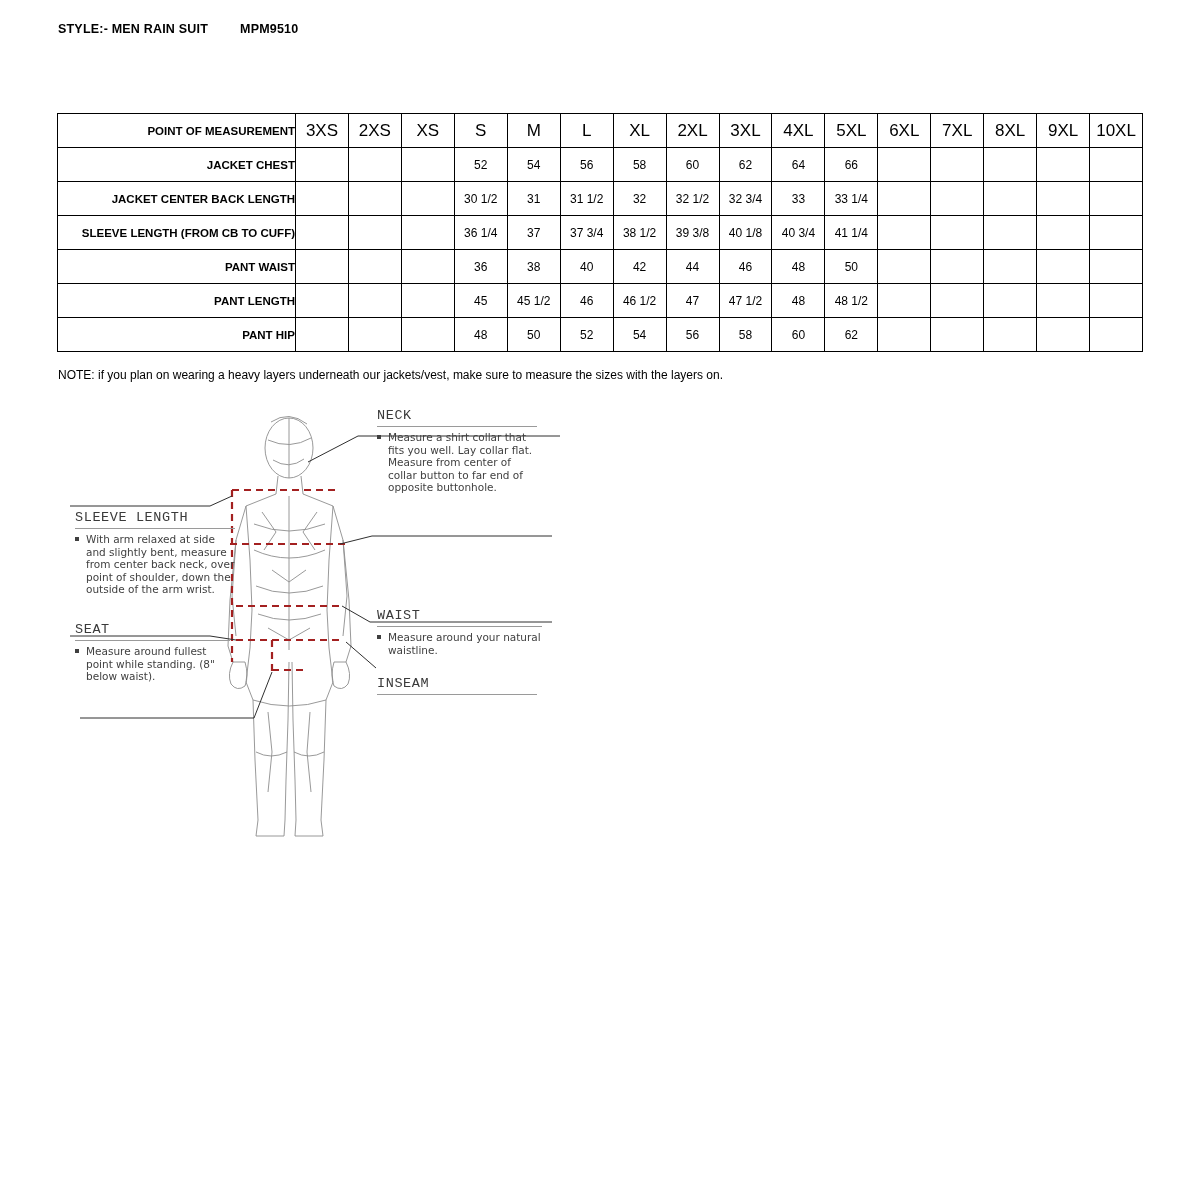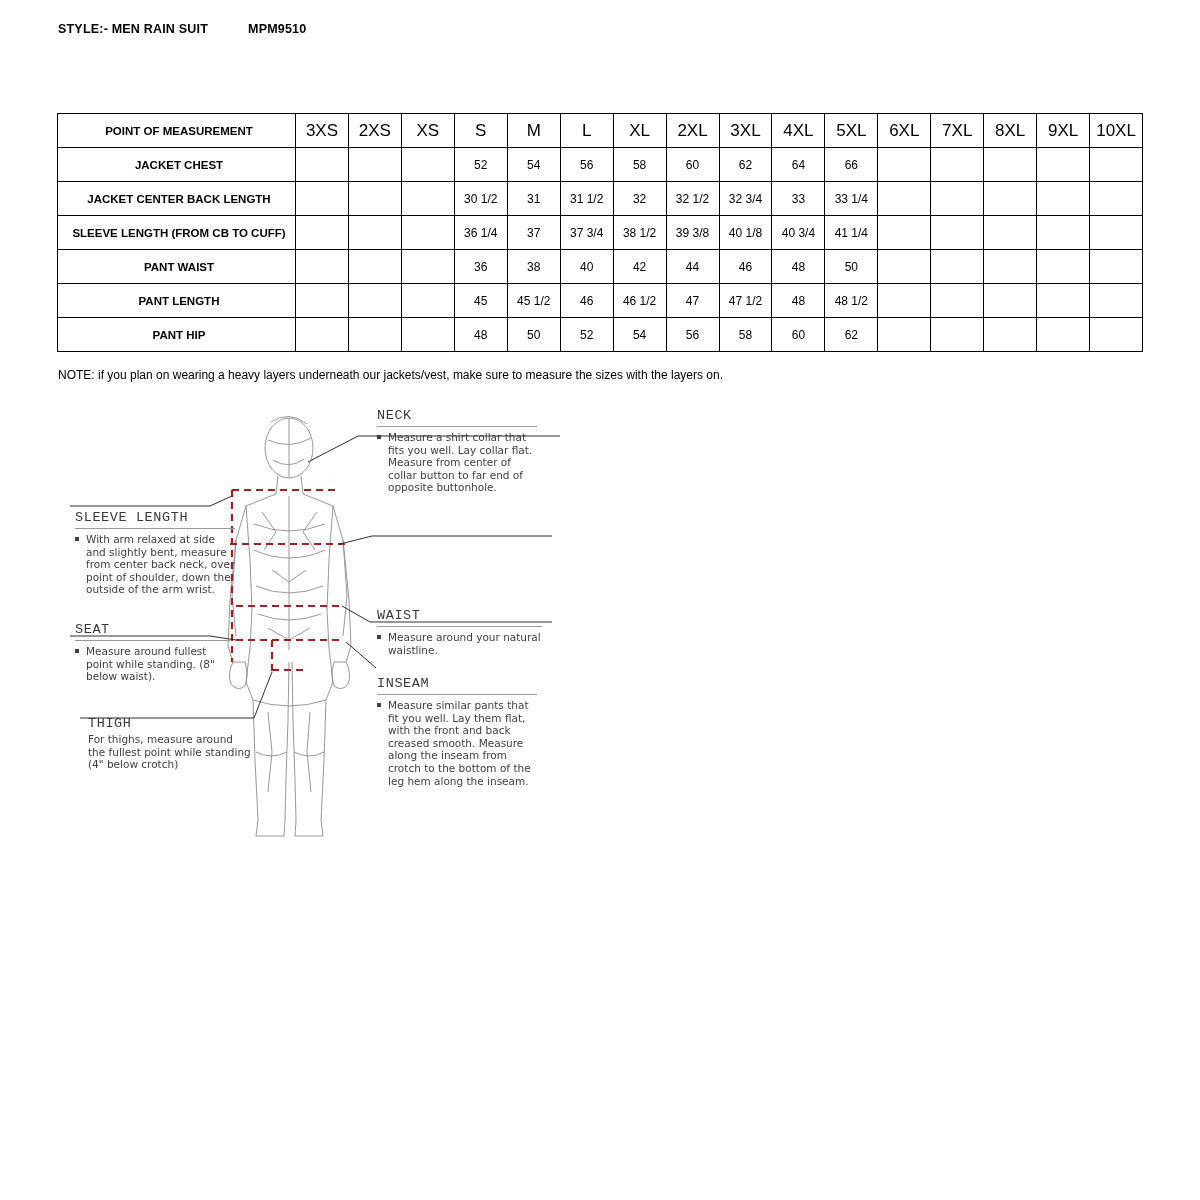--- a/index.html
+++ b/index.html
@@ -25,21 +25,21 @@
     position: absolute;
     left: 58px;
     top: 22px;
     font-size: 12.5px;
     font-weight: bold;
     letter-spacing: 0.2px;
     white-space: nowrap;
   }
   .style-header .style-code {
     display: inline-block;
-    margin-left: 24px;
+    margin-left: 16px;
     padding-left: 16px;
   }
   
   .size-table-wrap {
     position: absolute;
     left: 57px;
     top: 113px;
     width: 1086px;
   }
   table.size-table {
@@ -51,21 +51,21 @@
     border: 1px solid #000000;
     height: 33px;
     font-size: 11.5px;
     font-weight: bold;
     text-align: center;
     vertical-align: middle;
     padding: 0;
   }
   table.size-table th.pom-head,
   table.size-table td.pom-cell {
-    text-align: center;
+    text-align: right;
     padding-left: 5px;
     width: 232px;
     font-size: 11.5px;
     font-weight: bold;
     margin-left: 13px;
   }
   table.size-table th.size-head {
     font-size: 17px;
     font-weight: normal;
   }
@@ -385,35 +385,30 @@
 
     <div class="callout" id="co-waist">
       <div class="title">WAIST</div>
       <div class="title-rule"></div>
       <div class="body bulleted">Measure around your natural waistline.</div>
     </div>
 
     <div class="callout" id="co-inseam">
       <div class="title">INSEAM</div>
       <div class="title-rule"></div>
-      <div class="body bulleted">Measure similar pants that fit you well. Lay them flat, with the front and back creased smooth. Measure along the inseam from crotch to the bottom of the leg hem along the inseam.</div>
     </div>
 
     <div class="callout" id="co-sleeve">
       <div class="title">SLEEVE LENGTH</div>
       <div class="title-rule"></div>
       <div class="body bulleted">With arm relaxed at side and slightly bent, measure from center back neck, over point of shoulder, down the outside of the arm wrist.</div>
     </div>
 
     <div class="callout" id="co-seat">
       <div class="title">SEAT</div>
       <div class="title-rule"></div>
       <div class="body bulleted">Measure around fullest point while standing. (8" below waist).</div>
     </div>
 
-    <div class="callout" id="co-thigh">
-      <div class="title">THIGH</div>
-      <div class="body">For thighs, measure around the fullest point while standing (4" below crotch)</div>
-    </div>
 
   </div>
 
 </div>
 
 </body></html>

